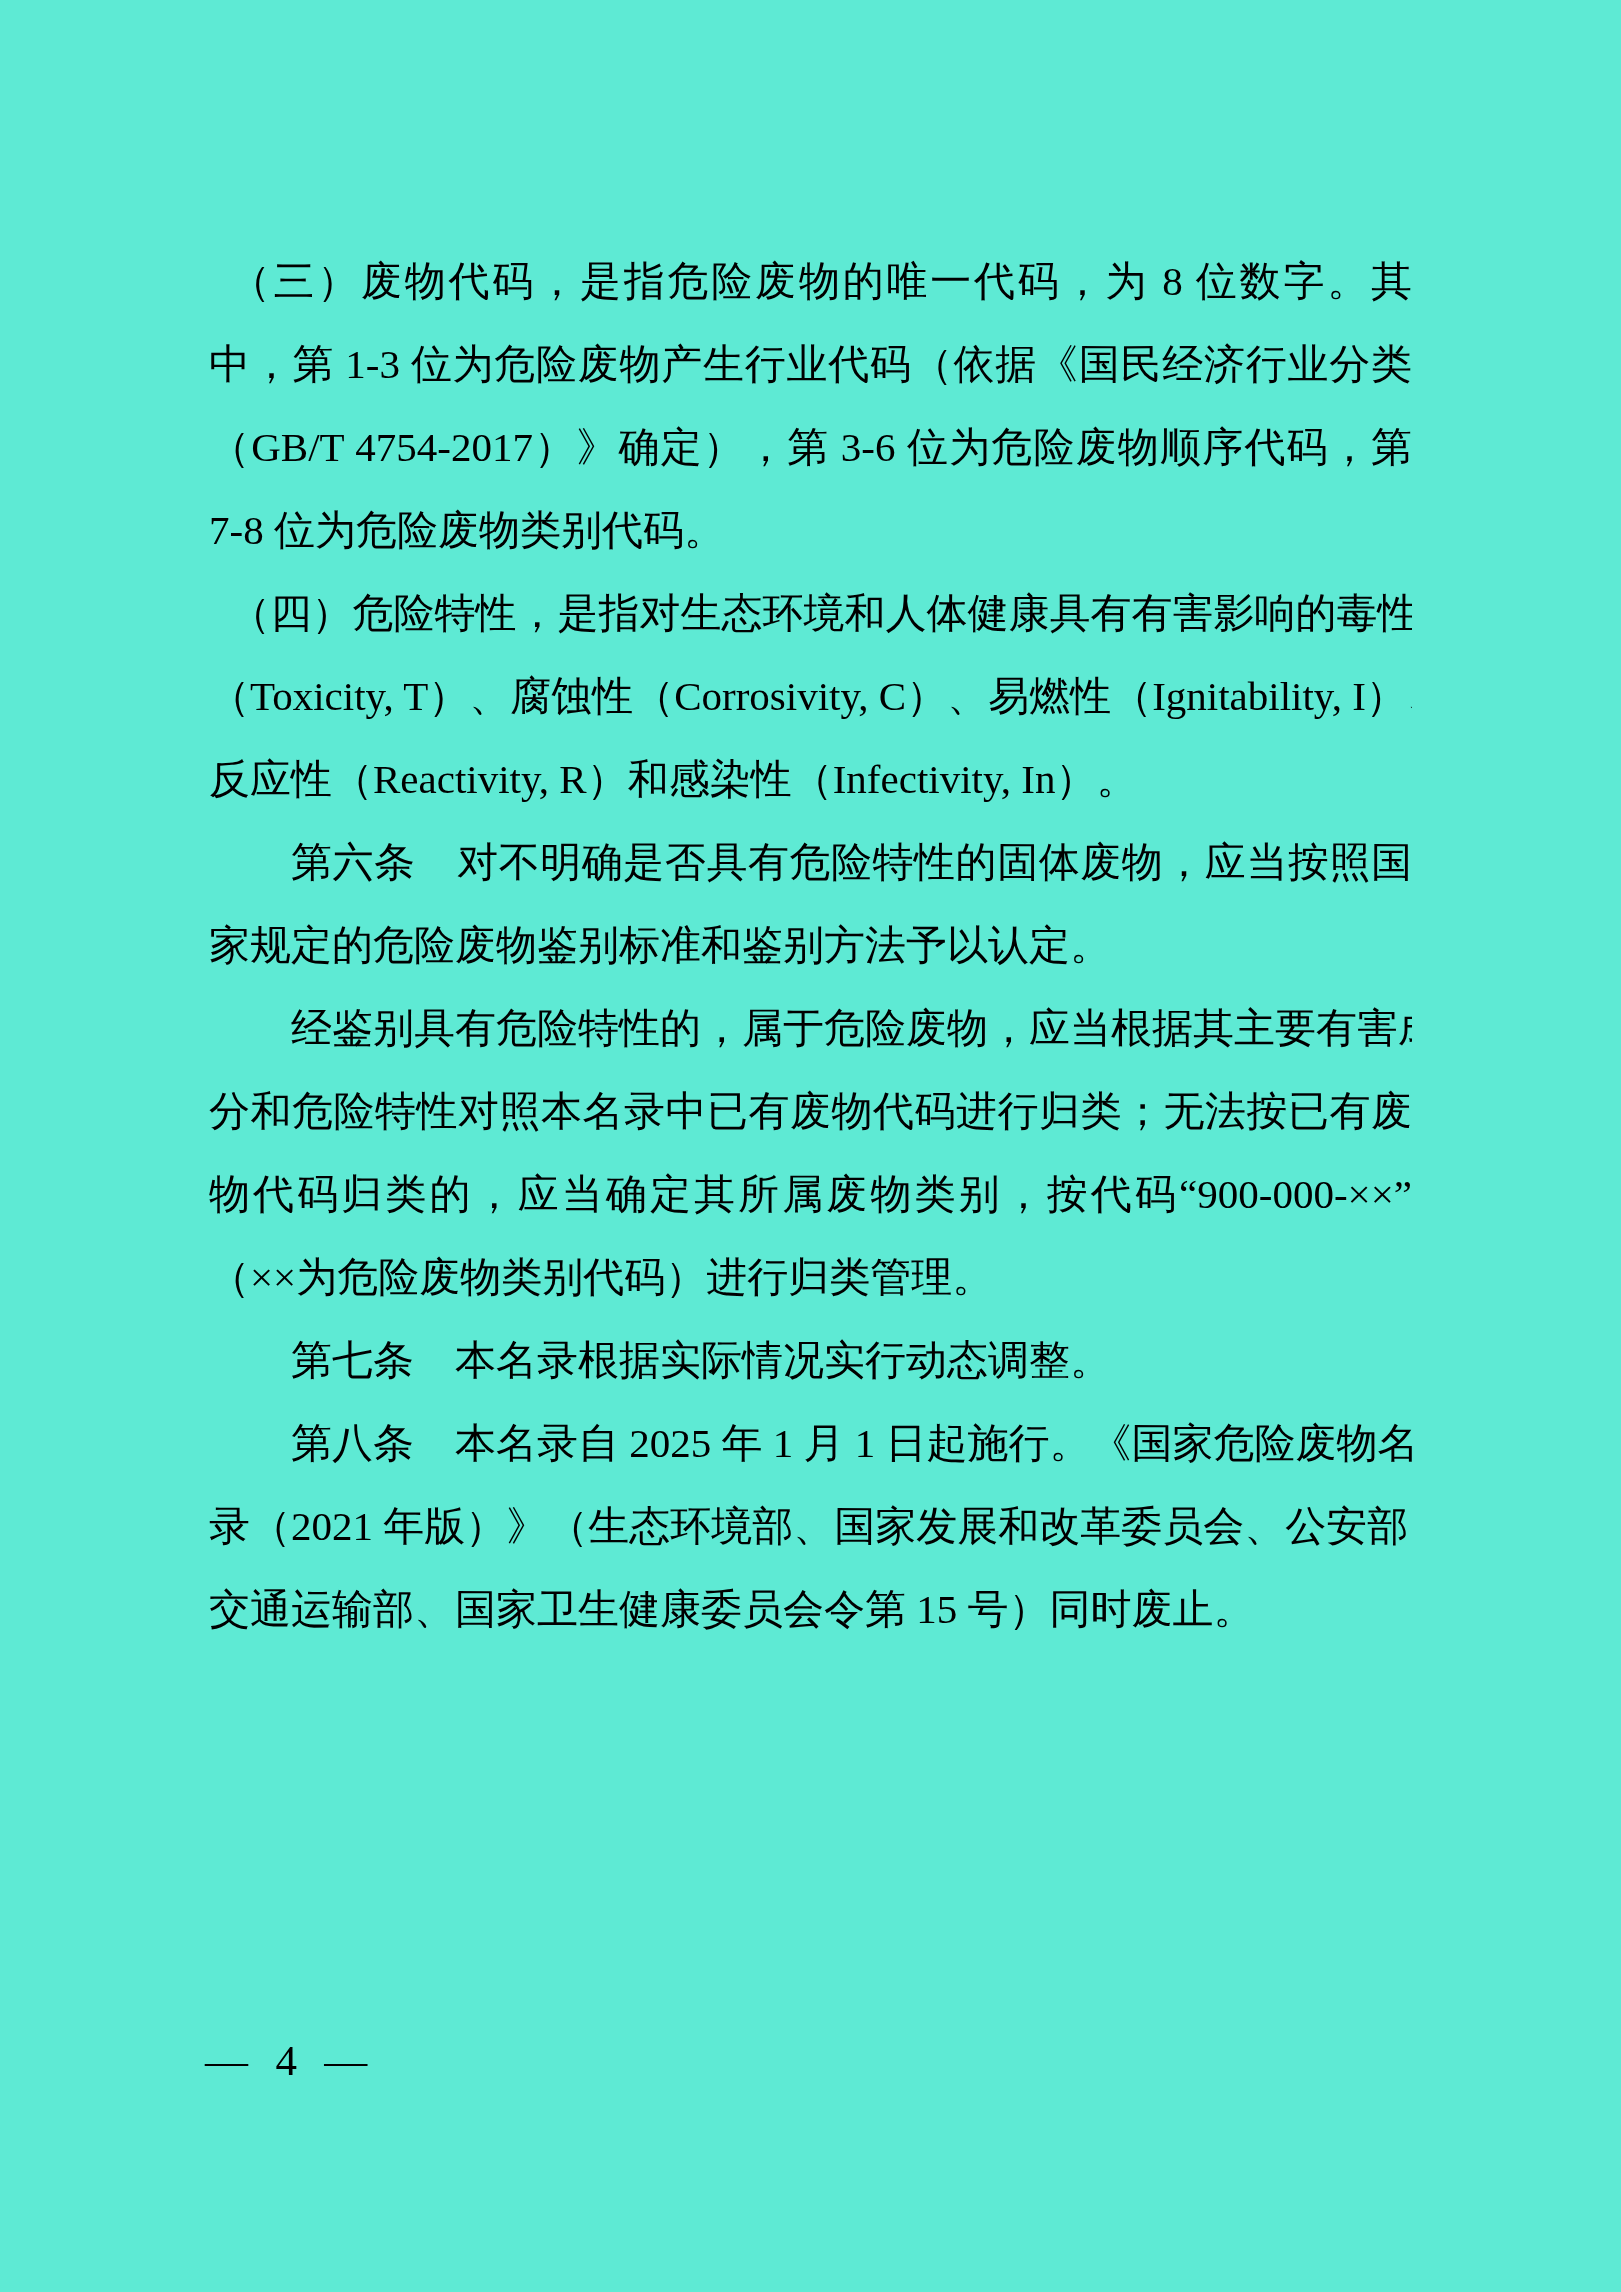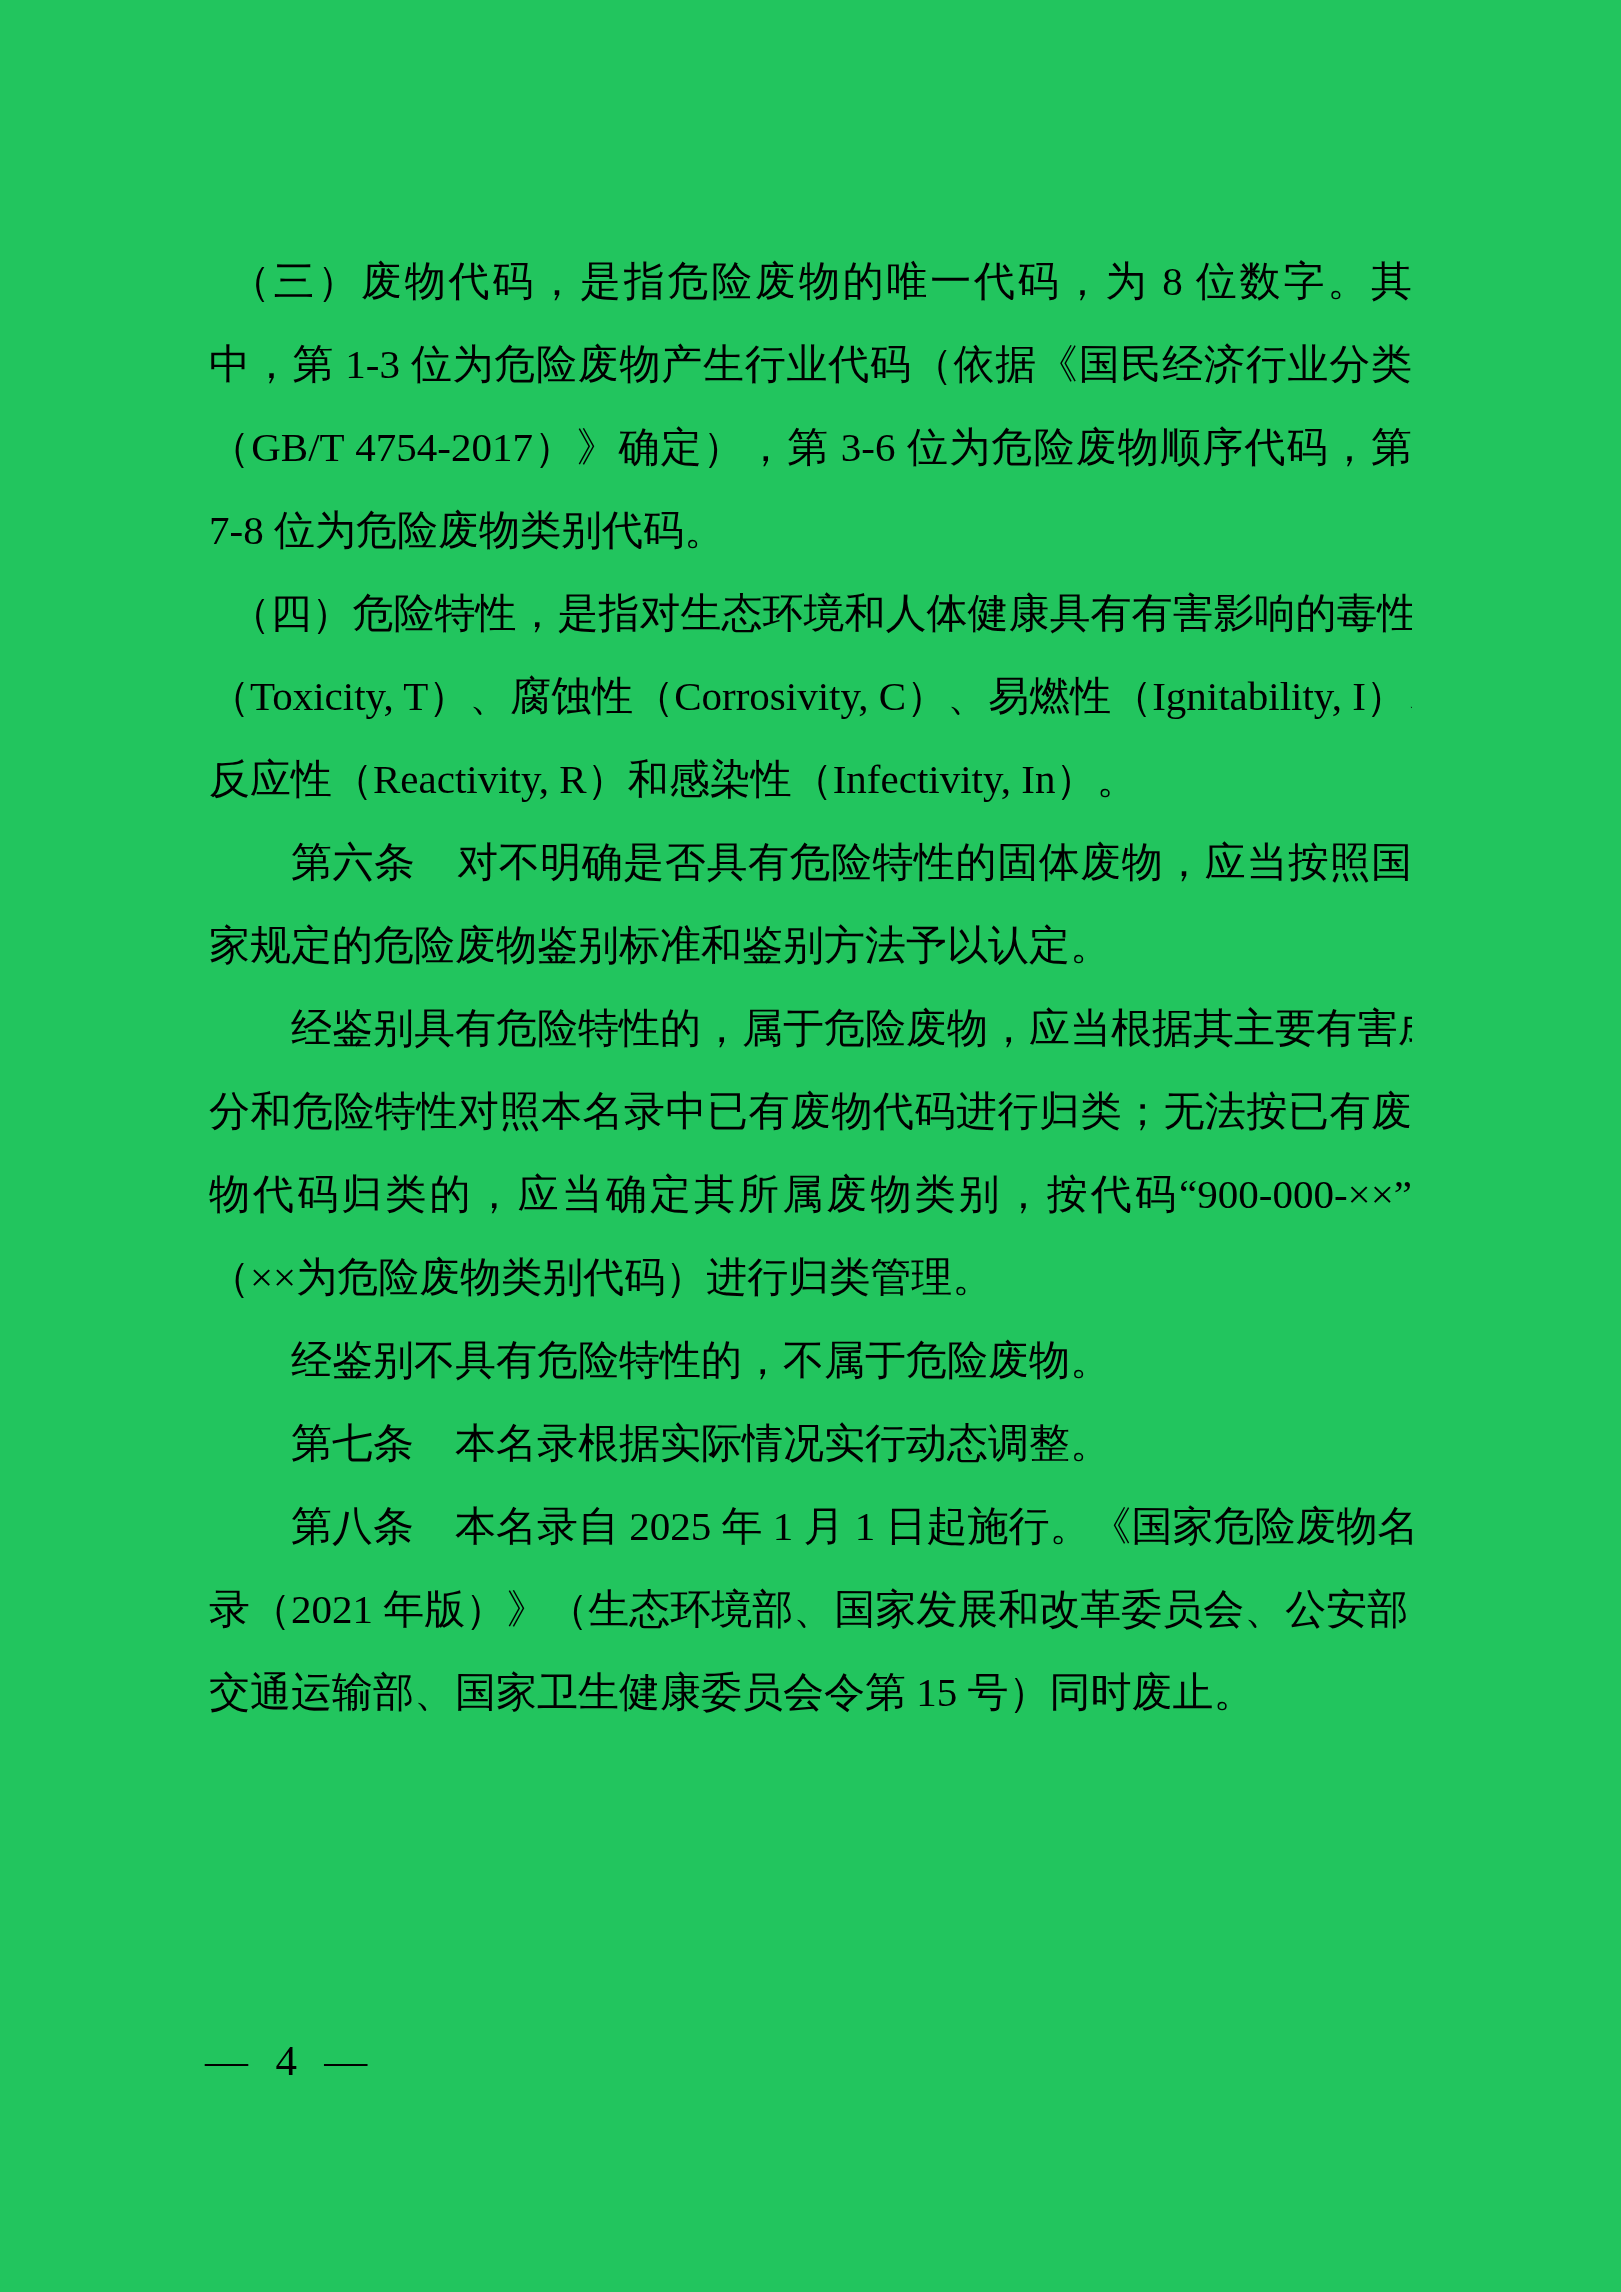--- a/index.html
+++ b/index.html
@@ -7,21 +7,21 @@
   body {
     width: 1621px; height: 2293px;
     background: #ffffff;
     color: #000000;
     font-family: "Liberation Serif", "DejaVu Serif", serif;
   }
   .page {
     position: relative;
     width: 1621px; height: 2293px;
     overflow: hidden;
-    background: #22c55e;
+    background: #5eead4;
   }
   .textblock {
     position: absolute;
     left: 209px;
     top: 240px;
     width: 1203px;
     font-size: 41px;
     line-height: 83px;
     overflow: hidden;
   }
@@ -61,21 +61,20 @@
       <div class="line"><span>7-8 位为危险废物类别代码。</span></div>
       <div class="line j indp"><span>（四）危险特性，是指对生态环境和人体健康具有有害影响的毒性</span></div>
       <div class="line j"><span>（Toxicity, T）、腐蚀性（Corrosivity, C）、易燃性（Ignitability, I）、</span></div>
       <div class="line"><span>反应性（Reactivity, R）和感染性（Infectivity, In）。</span></div>
       <div class="line j ind2"><b class="art">第六条</b><span>　对不明确是否具有危险特性的固体废物，应当按照国</span></div>
       <div class="line"><span>家规定的危险废物鉴别标准和鉴别方法予以认定。</span></div>
       <div class="line j ind2"><span>经鉴别具有危险特性的，属于危险废物，应当根据其主要有害成</span></div>
       <div class="line j"><span>分和危险特性对照本名录中已有废物代码进行归类；无法按已有废</span></div>
       <div class="line j"><span>物代码归类的，应当确定其所属废物类别，按代码“900-000-××”</span></div>
       <div class="line"><span>（××为危险废物类别代码）进行归类管理。</span></div>
-      <div class="line ind2"><span>经鉴别不具有危险特性的，不属于危险废物。</span></div>
       <div class="line ind2"><b class="art">第七条</b><span>　本名录根据实际情况实行动态调整。</span></div>
       <div class="line j ind2"><b class="art">第八条</b><span>　本名录自 2025 年 1 月 1 日起施行。《国家危险废物名</span></div>
       <div class="line j"><span>录（2021 年版）》（生态环境部、国家发展和改革委员会、公安部、</span></div>
       <div class="line"><span>交通运输部、国家卫生健康委员会令第 15 号）同时废止。</span></div>
     </main>
 
   <footer class="footer">
     <span class="dash">—</span>
     <span class="pnum">4</span>
     <span class="dash">—</span>

